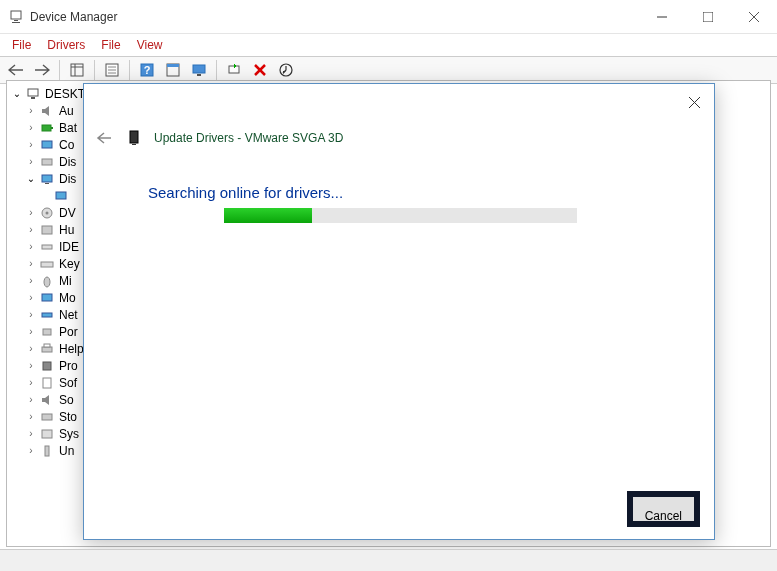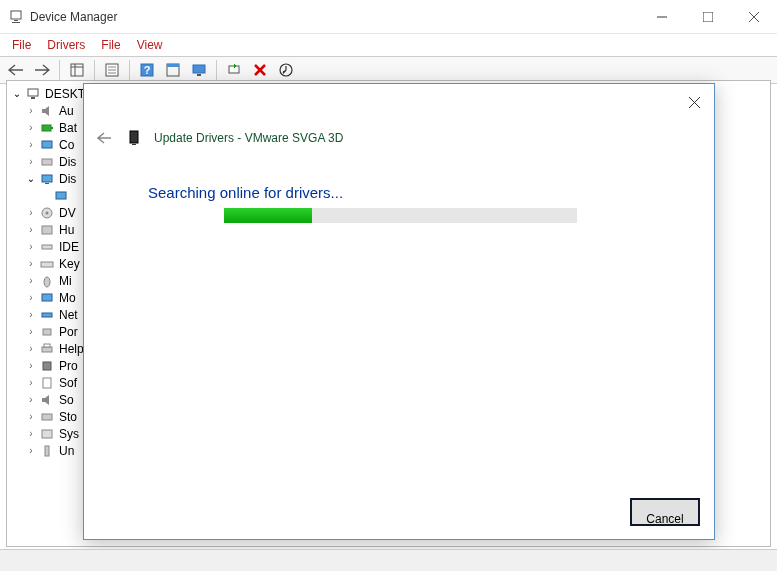--- a/index.html
+++ b/index.html
@@ -37,21 +37,21 @@
     .dialog { position: absolute; left: 83px; top: 83px; width: 632px; height: 457px; background: #fff; border: 1px solid #5a8fc2; box-shadow: 0 4px 20px rgba(0,0,0,0.25); }
     .dialog-close { position: absolute; right: 8px; top: 6px; width: 24px; height: 24px; display: flex; align-items: center; justify-content: center; font-size: 14px; color: #333; }
     .dialog-header { position: absolute; left: 10px; top: 44px; display: flex; align-items: center; gap: 12px; font-size: 12px; color: #14532d; }
     .dialog-back { width: 20px; height: 20px; display: flex; align-items: center; justify-content: center; color: #555; }
     .dialog-title-icon { width: 16px; height: 16px; display: inline-flex; align-items: center; justify-content: center; }
     .dialog-body { position: absolute; left: 36px; top: 100px; right: 36px; margin-left: 28px; }
     .dialog-status { font-size: 15px; color: #003399; }
     .progress-container { position: absolute; left: 140px; top: 124px; width: 353px; height: 15px; background: #e6e6e6; }
     .progress-fill { height: 100%; background: linear-gradient(to bottom, #2bd12b, #0aa50a); width: 25%; }
     .dialog-footer { position: absolute; right: 14px; bottom: 12px; }
-    .dialog-btn { min-width: 70px; height: 23px; border: 2px solid #0f172a; background: #e1e1e1; font-size: 12px; color: #000; padding: 12px 12px; cursor: default; }
+    .dialog-btn { min-width: 70px; height: 23px; border: 6px solid #0f172a; background: #e1e1e1; font-size: 12px; color: #000; padding: 12px 12px; cursor: default; }
 
     
     .statusbar { position: absolute; bottom: 0; left: 0; right: 0; height: 22px; border-top: 1px solid #ccc; background: #f0f0f0; }
 
     
     svg { display: block; }
   </style>
 </head>
 <body>
 

